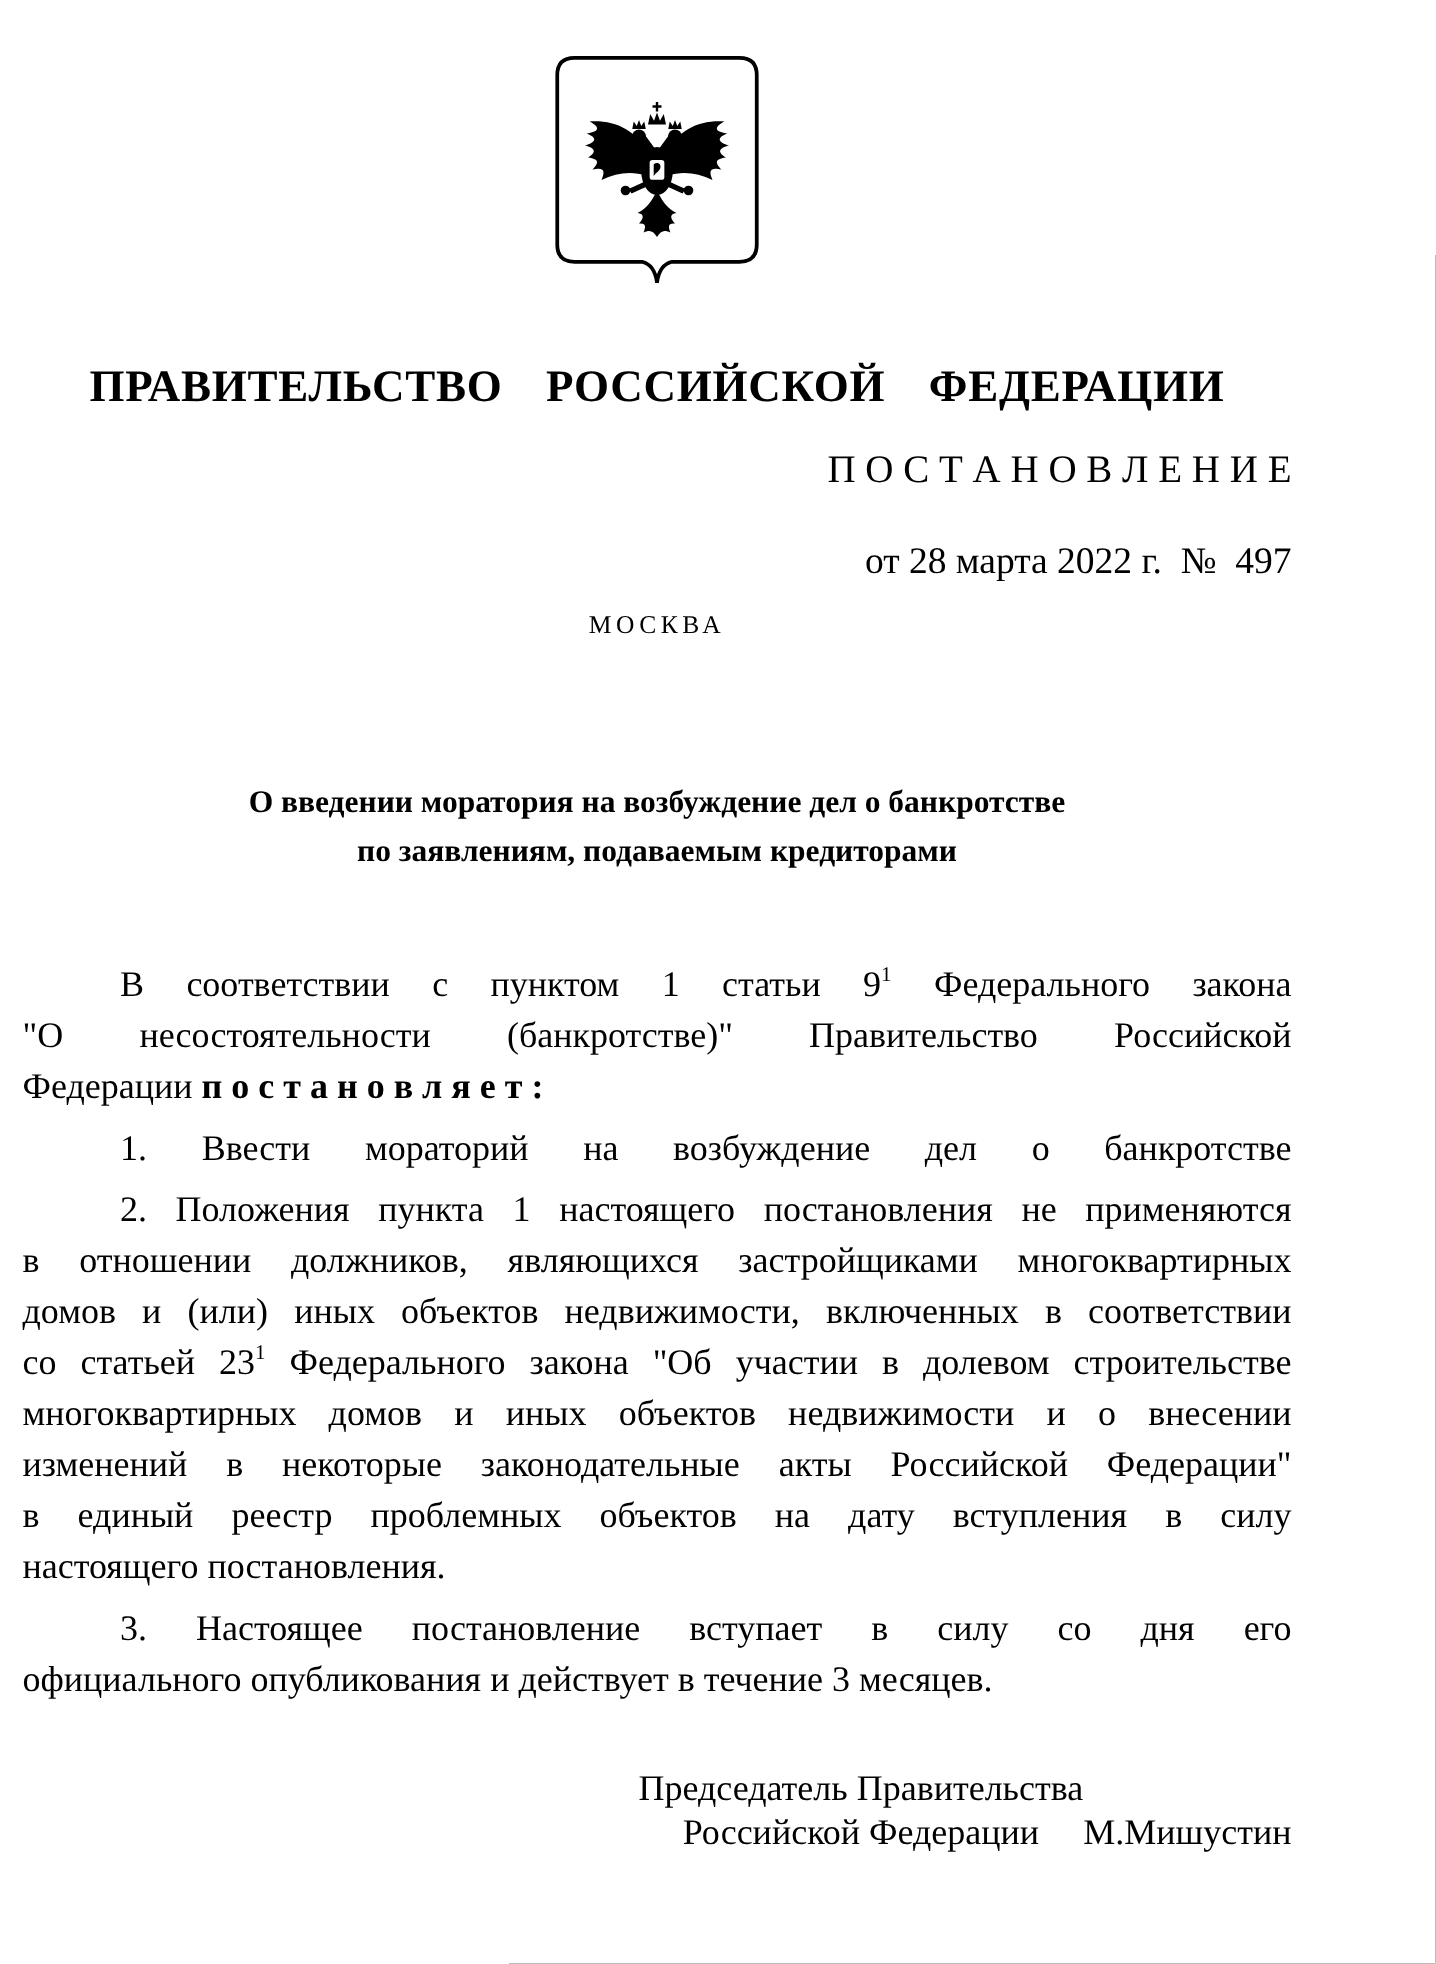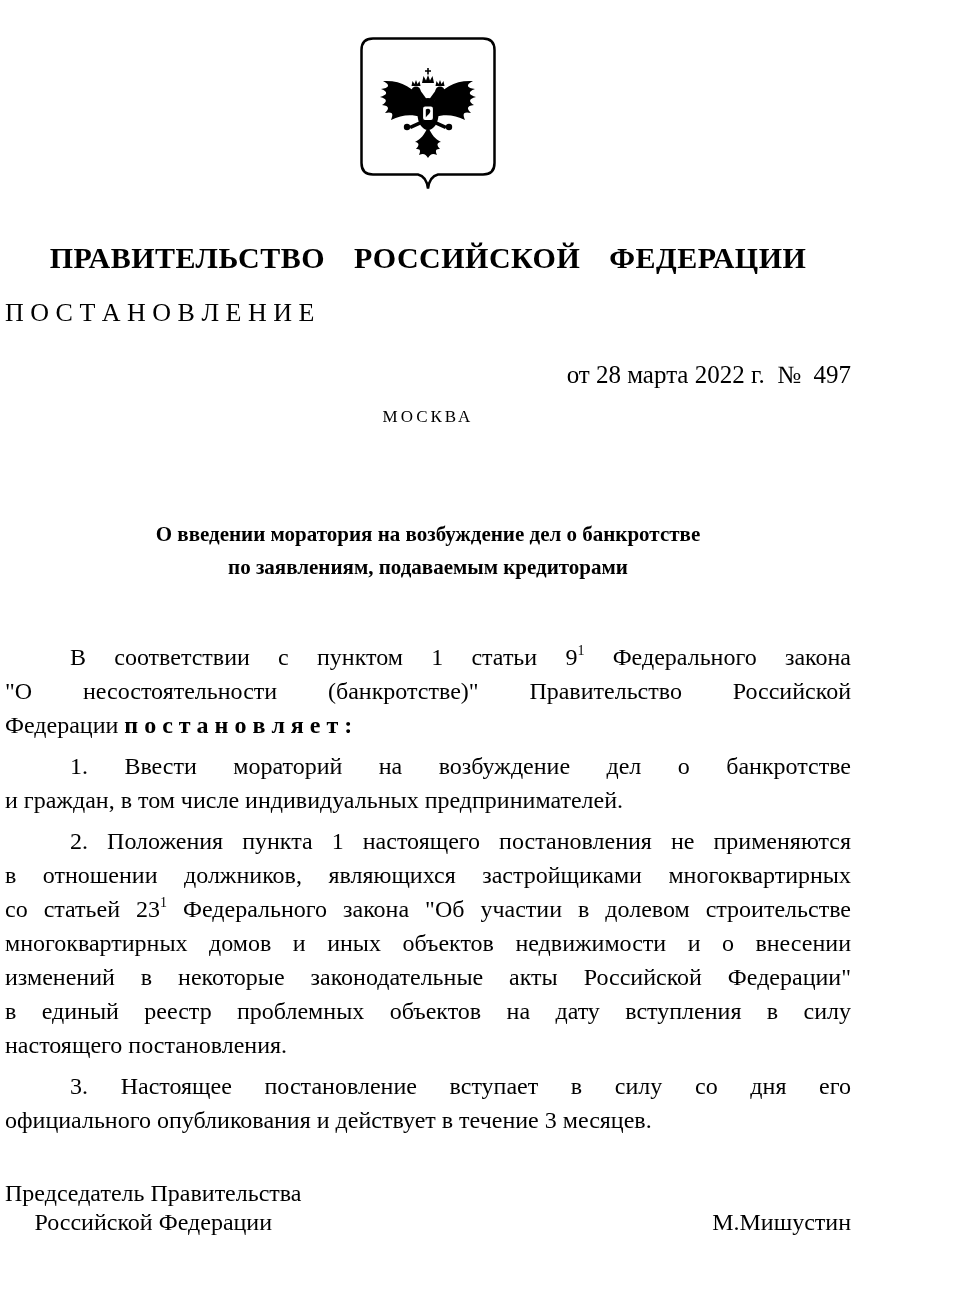--- a/index.html
+++ b/index.html
@@ -4,30 +4,30 @@
 <style>
   html,body{margin:0;padding:0;background:#888;}
   .page{
     position:relative;
     width:957px;height:1309px;
     background:#ffffff;color:#000000;
     font-family:"Liberation Serif","DejaVu Serif",serif;
     overflow:hidden;
     margin:0 auto;
   }
-  .col{margin-left:5px;width:846px;}
+  .col{margin-left:15px;width:846px;}
   .emblem{margin:36px auto 0 auto;width:138px;height:158px;}
   .emblem svg{display:block;width:138px;height:158px;}
   .org{
     margin-top:46px;text-align:center;
     font-weight:bold;font-size:30px;line-height:36px;
     white-space:pre;word-spacing:6.5px;letter-spacing:0.5px;
   }
   .doctype{
-    margin-top:21px;text-align:left;
+    margin-top:21px;text-align:right;
     font-size:26px;line-height:32px;white-space:pre;
   }
   .dateline{
     margin-top:30px;text-align:right;
     font-size:25px;line-height:32px;white-space:pre;
   }
   .city{
     margin-top:15px;text-align:center;
     font-size:17px;line-height:22px;letter-spacing:3px;
   }
@@ -38,21 +38,21 @@
   .body{margin-top:56px;font-size:24px;}
   .para{margin:0 0 7px 0;}
   .para:last-child{margin-bottom:0;}
   .line{text-align:justify;text-align-last:justify;line-height:34px;}
   .line.first{text-indent:65px;}
   .line.last{text-align-last:left;}
   sup.fn{font-size:14px;line-height:0;vertical-align:10px;}
   b.decree{font-weight:bold;}
   .sig{
     margin-top:42px;
-    display:flex;justify-content:space-between;align-items:flex-end;
+    display:flex;justify-content:flex-end;align-items:flex-end;
     font-size:24px;line-height:29px;
   }
   .sig-left{text-align:center;}
   .sig-name{padding-bottom:0px;}
 </style>
 </head>
 <body>
 
 <div class="page">
   <div class="col">
@@ -98,26 +98,26 @@
     <div class="body">
 
       <div class="para">
         <div class="line first"><span>В соответствии с пунктом 1 статьи 9</span><sup class="fn">1</sup><span> Федерального закона</span></div>
         <div class="line"><span>"О несостоятельности (банкротстве)" Правительство Российской</span></div>
         <div class="line last"><span>Федерации </span><b class="decree">п о с т а н о в л я е т :</b></div>
       </div>
 
       <div class="para">
         <div class="line first"><span>1. Ввести мораторий на возбуждение дел о банкротстве</span></div>
-        <div class="line last"><span>и граждан, в том числе индивидуальных предпринимателей.</span></div>
       </div>
 
       <div class="para">
         <div class="line first"><span>2. Положения пункта 1 настоящего постановления не применяются</span></div>
         <div class="line"><span>в отношении должников, являющихся застройщиками многоквартирных</span></div>
+        <div class="line"><span>домов и (или) иных объектов недвижимости, включенных в соответствии</span></div>
         <div class="line"><span>со статьей 23</span><sup class="fn">1</sup><span> Федерального закона "Об участии в долевом строительстве</span></div>
         <div class="line"><span>многоквартирных домов и иных объектов недвижимости и о внесении</span></div>
         <div class="line"><span>изменений в некоторые законодательные акты Российской Федерации"</span></div>
         <div class="line"><span>в единый реестр проблемных объектов на дату вступления в силу</span></div>
         <div class="line last"><span>настоящего постановления.</span></div>
       </div>
 
       <div class="para">
         <div class="line first"><span>3. Настоящее постановление вступает в силу со дня его</span></div>
         <div class="line last"><span>официального опубликования и действует в течение 3 месяцев.</span></div>

